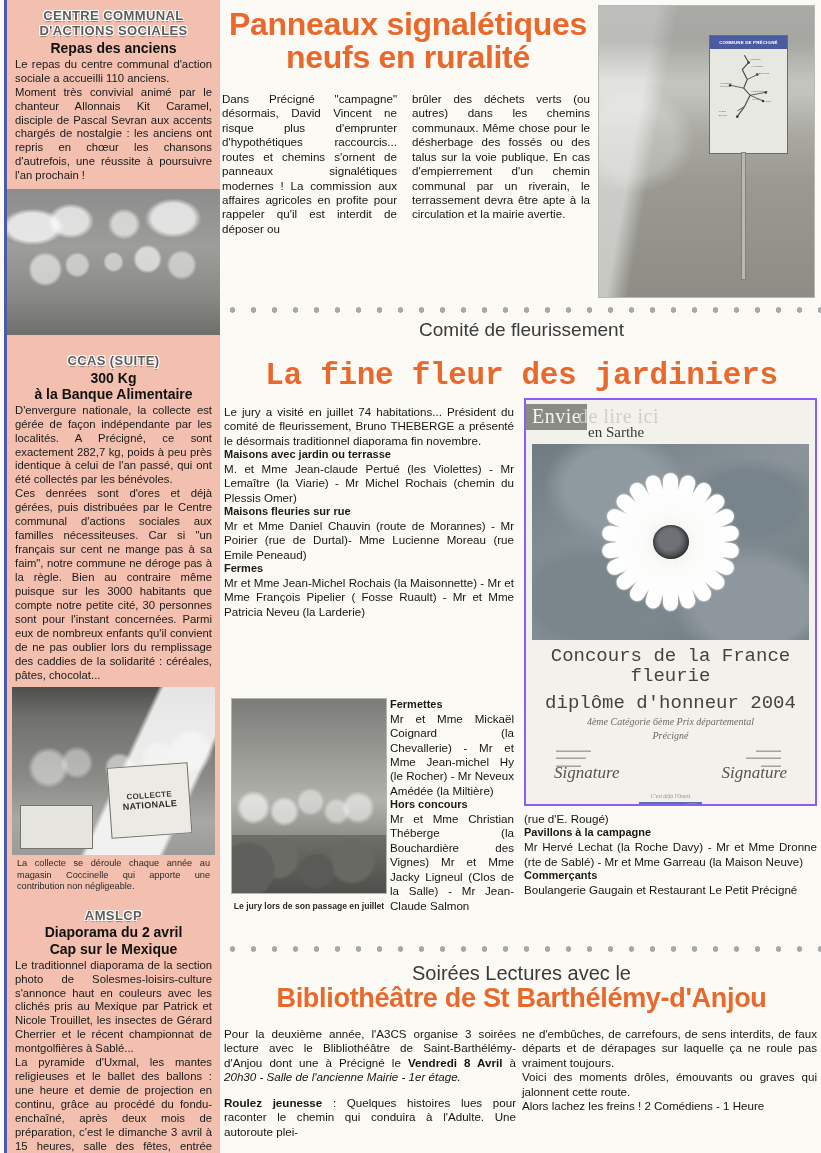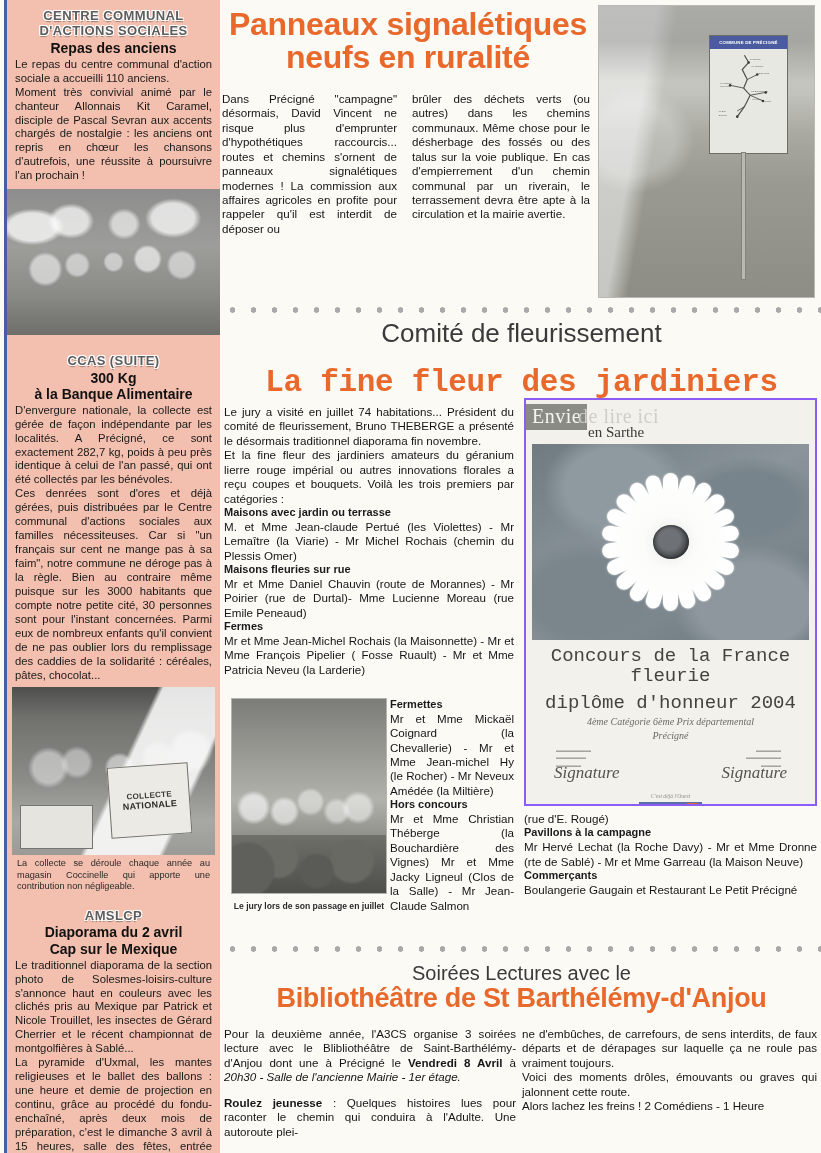--- a/index.html
+++ b/index.html
@@ -142,21 +142,21 @@
   .hl-orange {
     color: #e8692b;
     font-weight: bold;
     text-align: center;
     line-height: 1.02;
     letter-spacing: -0.3px;
   }
   .kicker {
     color: #3a3a3a;
     text-align: center;
-    font-size: 26px;
+    font-size: 19px;
     line-height: 1.05;
   }
   .body-txt {
     font-size: 11.6px; line-height: 1.245; text-align: justify; color: #151515;
   }
   .body-txt p { margin: 0; }
   .cat-head { font-weight: bold; font-size: 11px; line-height: 1.25; }
 
   .dots {
     height: 8px;
@@ -353,21 +353,20 @@
 
     <div class="dots" style="position:absolute;left:0;top:306px;width:599px;"></div>
 
     <div style="position:absolute;left:0;top:320px;width:599px;">
 
       <div class="kicker">Comité de fleurissement</div>
       <div class="hl-orange" style="font-size:31px;margin-top:20px;font-family:Liberation Mono, monospace;">La fine fleur des jardiniers</div>
 
       <div style="position:absolute;left:2px;top:85px;width:290px;">
         <div class="body-txt">Le jury a visité en juillet 74 habitations... Président du comité de fleurissement, Bruno THEBERGE a présenté le désormais traditionnel diaporama fin novembre.</div>
-        <div class="body-txt">Et la fine fleur des jardiniers amateurs du géranium lierre rouge impérial ou autres innovations florales a reçu coupes et bouquets. Voilà les trois premiers par catégories :</div>
 
         <div>
           <div class="cat-head">Maisons avec jardin ou terrasse</div>
           <div class="body-txt">M. et Mme Jean-claude Pertué (les Violettes) - Mr Lemaître (la Viarie) - Mr Michel Rochais (chemin du Plessis Omer)</div>
         </div>
         <div>
           <div class="cat-head">Maisons fleuries sur rue</div>
           <div class="body-txt">Mr et Mme Daniel Chauvin (route de Morannes) - Mr Poirier (rue de Durtal)- Mme Lucienne Moreau (rue Emile Peneaud)</div>
         </div>
         <div>

